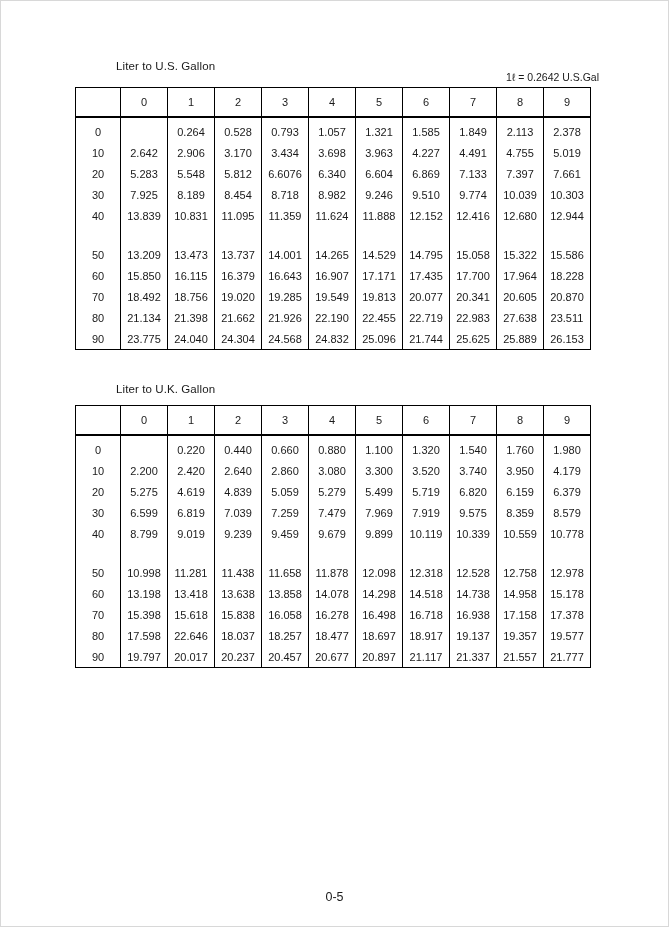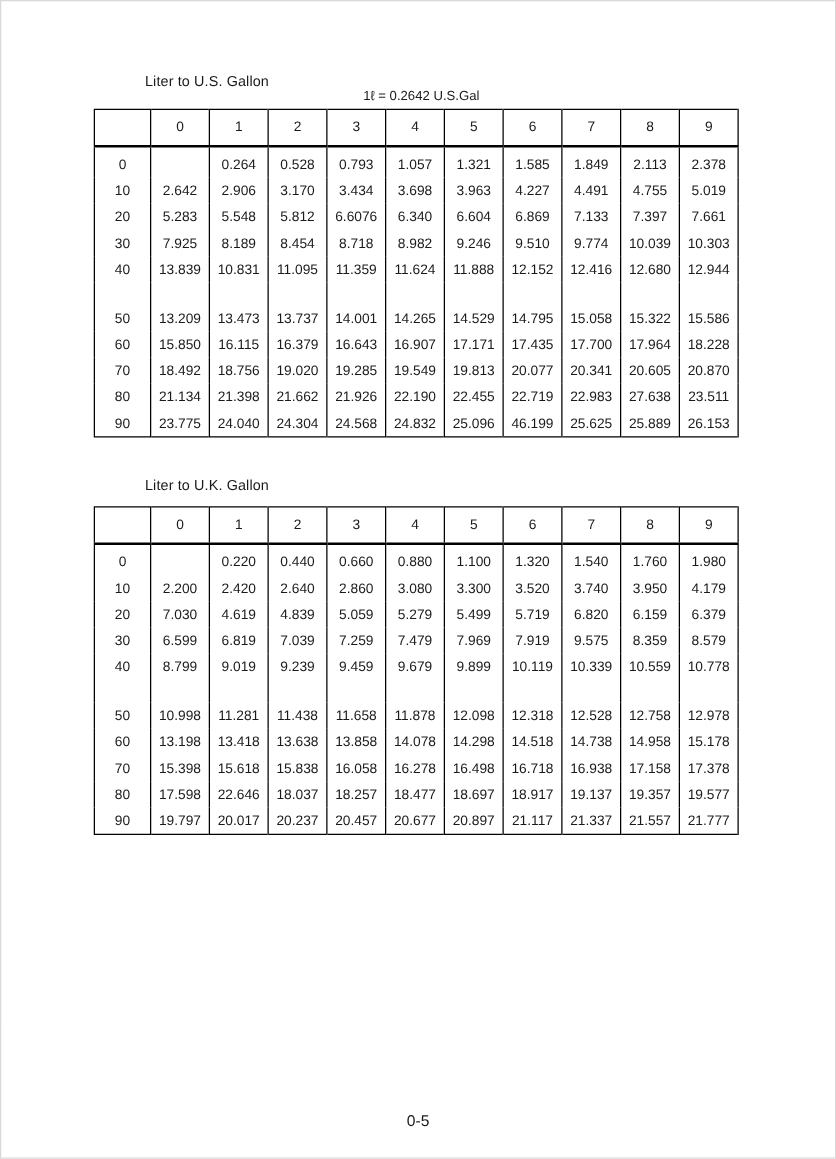--- a/index.html
+++ b/index.html
@@ -24,21 +24,21 @@
     font-size: 11.5px;
     letter-spacing: 0.1px;
     color: #1a1a1a;
     white-space: nowrap;
     margin-left: 41px;
   }
   .table-caption {
     position: absolute;
     left: 75px;
     width: 524px;
-    text-align: center;
+    text-align: right;
     font-size: 10.5px;
     color: #1a1a1a;
     white-space: nowrap;
   }
   #title-1   { top: 60px; }
   #caption-1 { top: 71px; }
   #title-2   { top: 383px; }
   #caption-2 { top: 394px; }
 
   table.conv-table {
@@ -256,21 +256,21 @@
           <td>23.511</td>
         </tr>
         <tr class="data-row">
           <td>90</td>
           <td>23.775</td>
           <td>24.040</td>
           <td>24.304</td>
           <td>24.568</td>
           <td>24.832</td>
           <td>25.096</td>
-          <td>46.199</td>
+          <td>21.744</td>
           <td>25.625</td>
           <td>25.889</td>
           <td>26.153</td>
         </tr>
       </tbody>
     </table>
 
   <div class="table-title" id="title-2">Liter to U.K. Gallon</div>
   <table class="conv-table" id="table-2">
       <colgroup>
@@ -323,21 +323,21 @@
           <td>2.860</td>
           <td>3.080</td>
           <td>3.300</td>
           <td>3.520</td>
           <td>3.740</td>
           <td>3.950</td>
           <td>4.179</td>
         </tr>
         <tr class="data-row">
           <td>20</td>
-          <td>7.030</td>
+          <td>5.275</td>
           <td>4.619</td>
           <td>4.839</td>
           <td>5.059</td>
           <td>5.279</td>
           <td>5.499</td>
           <td>5.719</td>
           <td>6.820</td>
           <td>6.159</td>
           <td>6.379</td>
         </tr>

